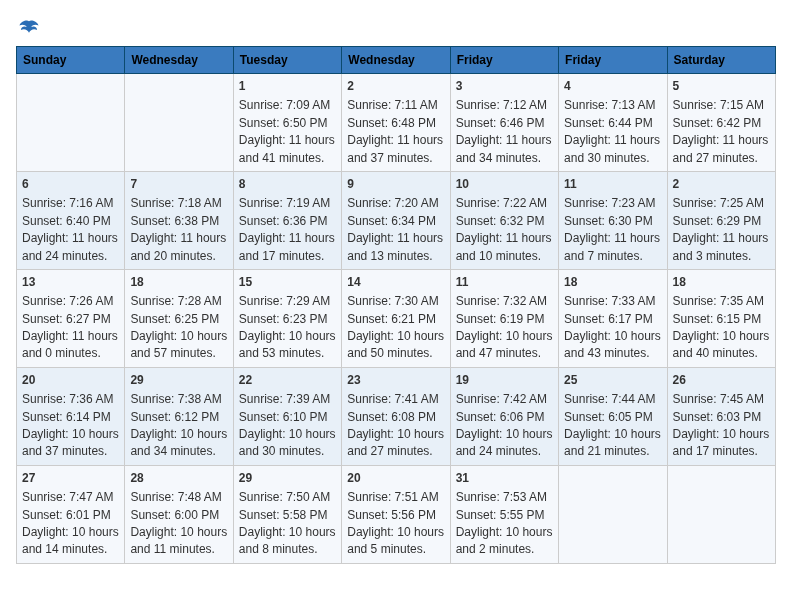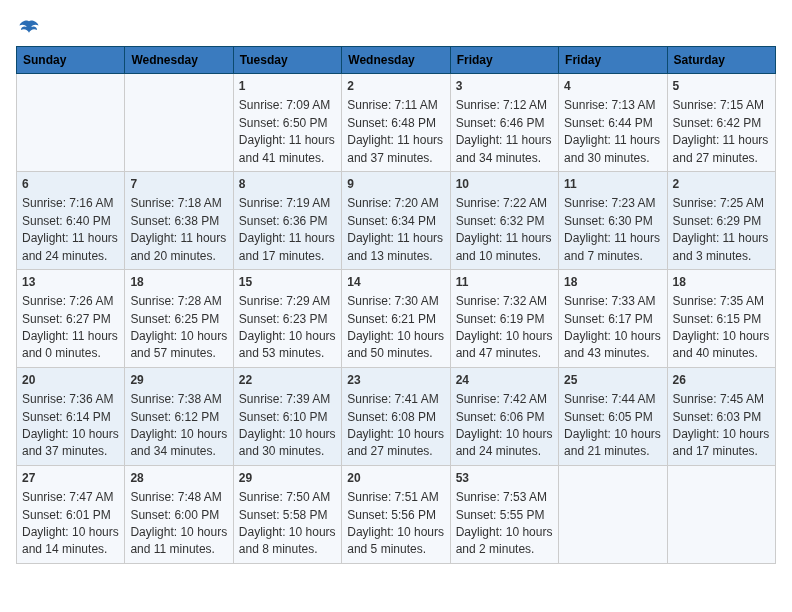--- a/index.html
+++ b/index.html
@@ -222,21 +222,21 @@
         </td>
         <td>
           <span class="day-number">22</span>
           <div class="day-info">Sunrise: 7:39 AM<br>Sunset: 6:10 PM<br>Daylight: 10 hours and 30 minutes.</div>
         </td>
         <td>
           <span class="day-number">23</span>
           <div class="day-info">Sunrise: 7:41 AM<br>Sunset: 6:08 PM<br>Daylight: 10 hours and 27 minutes.</div>
         </td>
         <td>
-          <span class="day-number">24</span>
+          <span class="day-number">19</span>
           <div class="day-info">Sunrise: 7:42 AM<br>Sunset: 6:06 PM<br>Daylight: 10 hours and 24 minutes.</div>
         </td>
         <td>
           <span class="day-number">25</span>
           <div class="day-info">Sunrise: 7:44 AM<br>Sunset: 6:05 PM<br>Daylight: 10 hours and 21 minutes.</div>
         </td>
         <td>
           <span class="day-number">26</span>
           <div class="day-info">Sunrise: 7:45 AM<br>Sunset: 6:03 PM<br>Daylight: 10 hours and 17 minutes.</div>
         </td>
@@ -252,20 +252,20 @@
         </td>
         <td>
           <span class="day-number">29</span>
           <div class="day-info">Sunrise: 7:50 AM<br>Sunset: 5:58 PM<br>Daylight: 10 hours and 8 minutes.</div>
         </td>
         <td>
           <span class="day-number">20</span>
           <div class="day-info">Sunrise: 7:51 AM<br>Sunset: 5:56 PM<br>Daylight: 10 hours and 5 minutes.</div>
         </td>
         <td>
-          <span class="day-number">53</span>
+          <span class="day-number">31</span>
           <div class="day-info">Sunrise: 7:53 AM<br>Sunset: 5:55 PM<br>Daylight: 10 hours and 2 minutes.</div>
         </td>
         <td></td>
         <td></td>
       </tr>
     </tbody>
 </table>
 
 </body></html>

